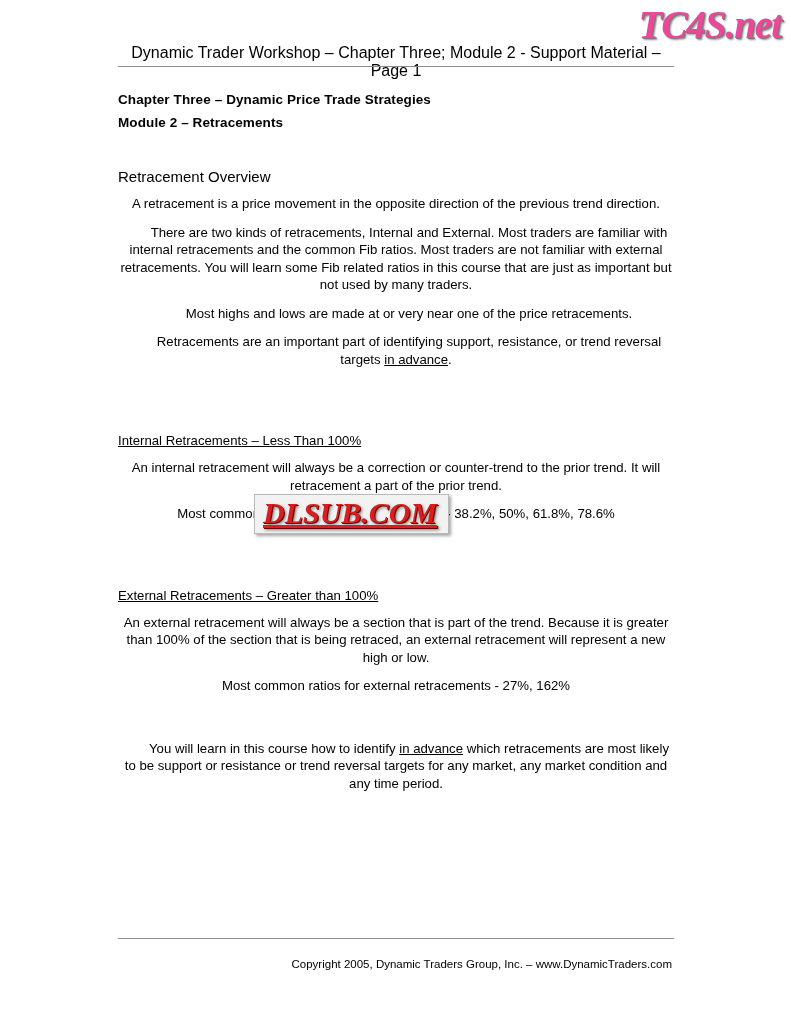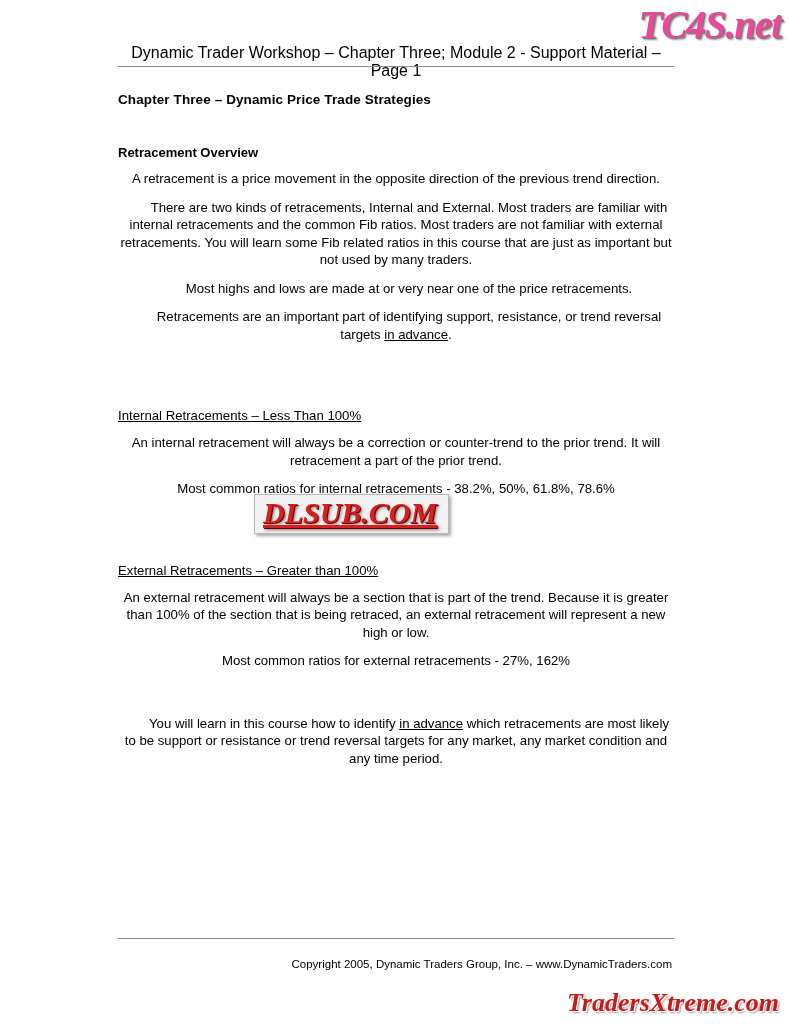--- a/index.html
+++ b/index.html
@@ -99,22 +99,22 @@
   .title-line {
     font-size: 13.5px;
     font-weight: bold;
     margin-bottom: 8px;
     letter-spacing: 0.1px;
   }
   .title-line.second {
     margin-bottom: 0;
   }
   .sec-head {
-    font-size: 13px;
-    font-weight: bold;
+    font-size: 15px;
+    font-weight: normal;
     margin-top: 38px;
     margin-bottom: 10px;
   }
   .para {
     font-size: 13.2px;
     line-height: 17.5px;
     margin: 0 0 11px 0;
     text-align: center;
   }
   .para.indent {
@@ -158,20 +158,21 @@
 <div class="page">
 
   <div class="wm-tc4s">TC4S.net</div>
 
   <div class="header">Dynamic Trader Workshop – Chapter Three; Module 2 - Support Material – Page 1</div>
   <div class="header-rule"></div>
 
   <div class="content">
 
     <div class="title-line">Chapter Three – Dynamic Price Trade Strategies</div>
+    <div class="title-line second">Module 2 – Retracements</div>
 
     <div class="sec-head">Retracement Overview</div>
 
     <p class="para">A retracement is a price movement in the opposite direction of the previous trend direction.</p>
 
     <p class="para indent">There are two kinds of retracements, Internal and External. Most traders are familiar with internal retracements and the common Fib ratios. Most traders are not familiar with external retracements. You will learn some Fib related ratios in this course that are just as important but not used by many traders.</p>
 
     <p class="para indent">Most highs and lows are made at or very near one of the price retracements.</p>
 
     <p class="para indent"><span>Retracements are an important part of identifying support, resistance, or trend reversal targets </span><span class="u">in advance</span><span>.</span></p>
@@ -196,15 +197,14 @@
 
     <p class="para indent"><span>You will learn in this course how to identify </span><span class="u">in advance</span><span> which retracements are most likely to be support or resistance or trend reversal targets for any market, any market condition and any time period.</span></p>
 
   </div>
 
   <div class="wm-dlsub">DLSUB.COM</div>
 
   <div class="footer-rule"></div>
   <div class="footer">Copyright 2005, Dynamic Traders Group, Inc. – www.DynamicTraders.com</div>
 
-  <div class="wm-traders">TradersXtreme.com</div>
 
 </div>
 
 </body></html>

